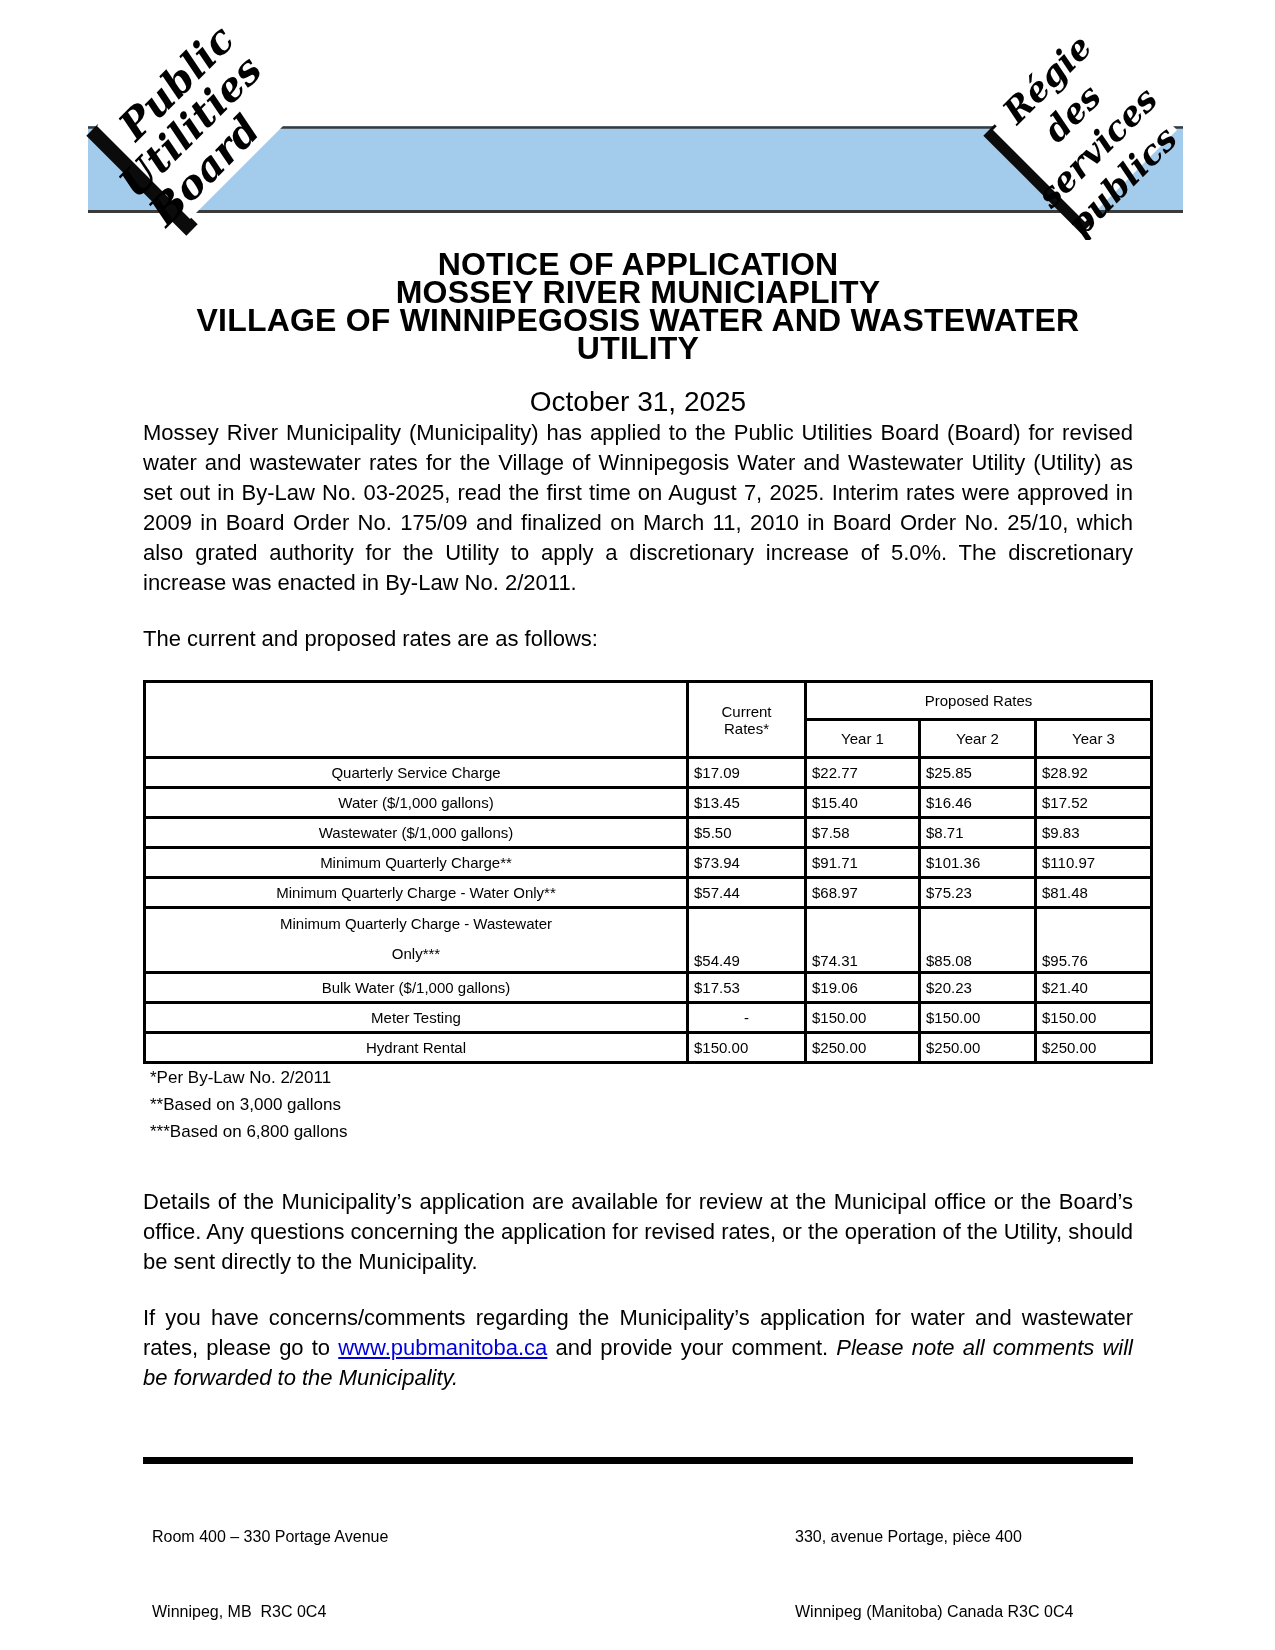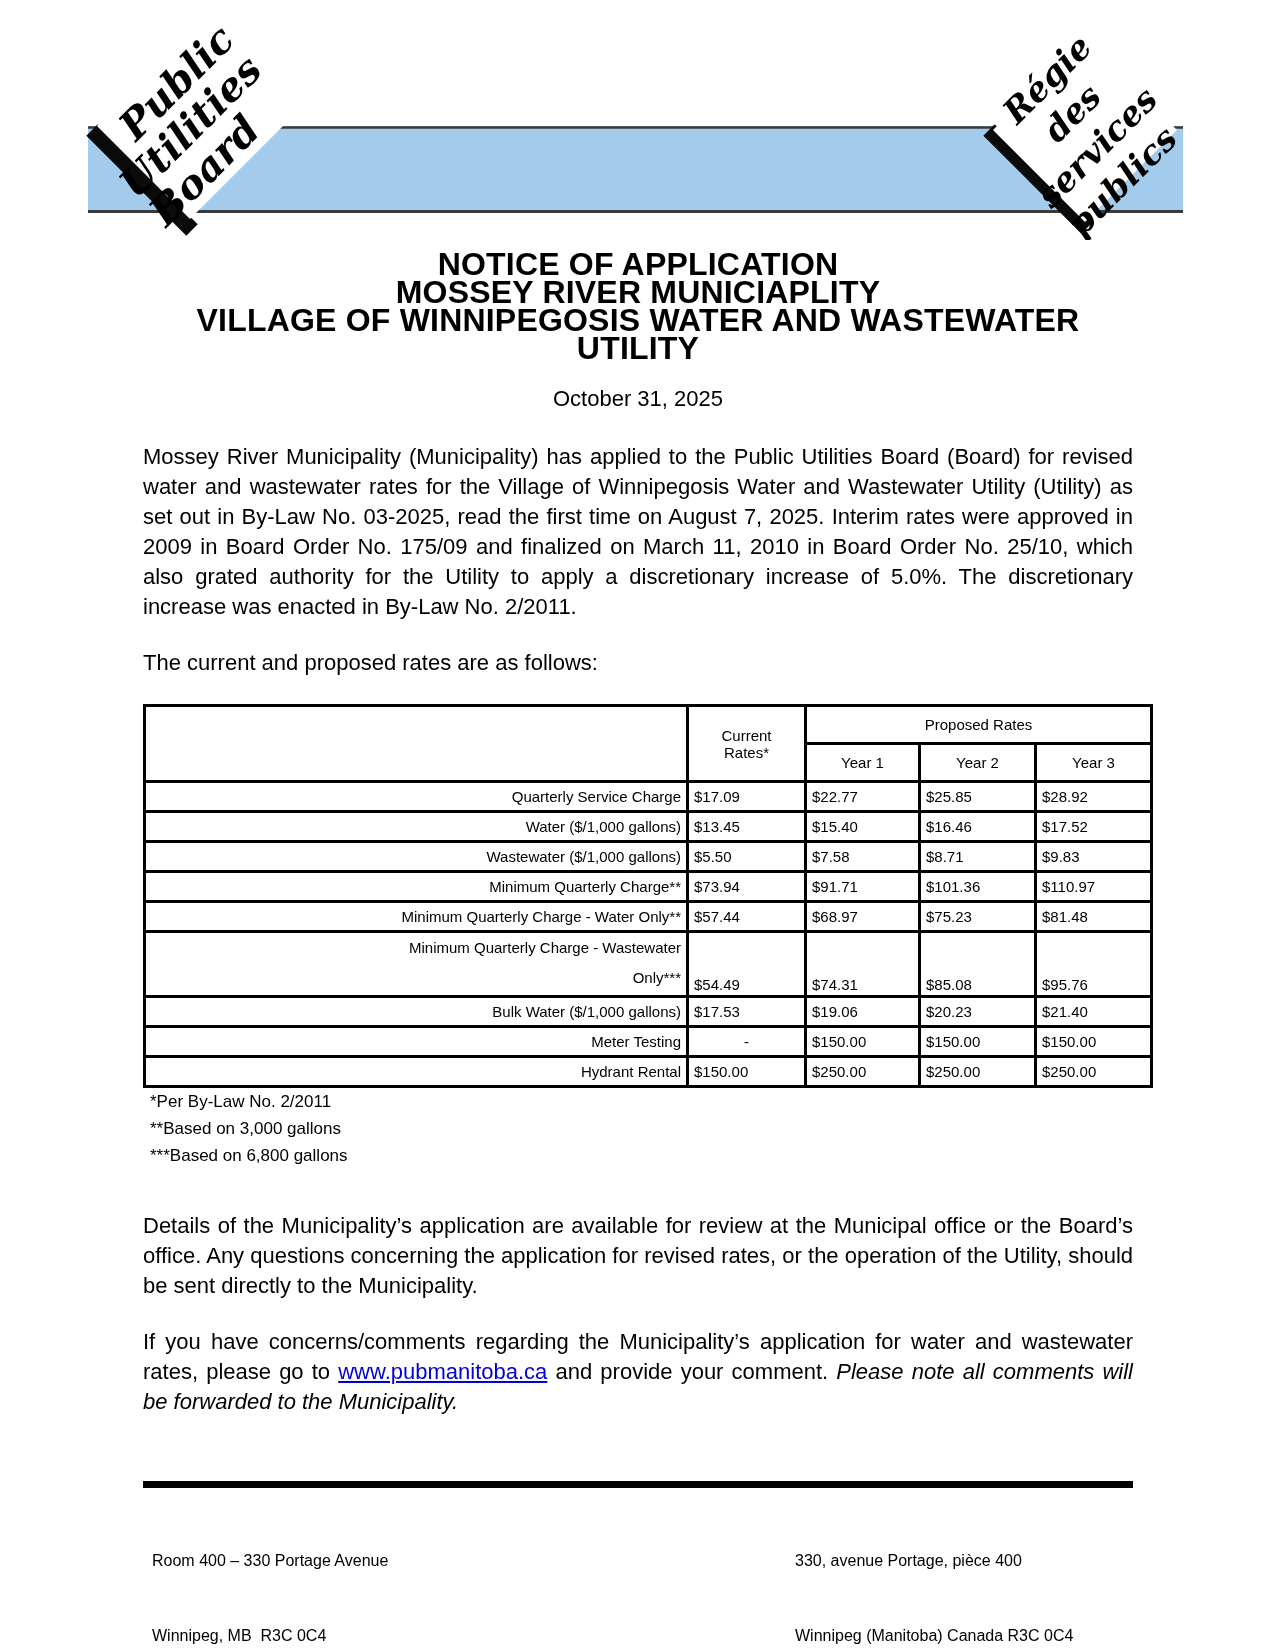--- a/index.html
+++ b/index.html
@@ -5,33 +5,33 @@
   html,body { margin:0; padding:0; background:#888; }
   .page {
     position:relative; width:1275px; height:1650px; margin:0 auto;
     background:#ffffff; overflow:hidden; color:#000;
     font-family:"Liberation Sans", sans-serif;
   }
   .header-svg { position:absolute; top:0; left:0; }
   .content { position:absolute; left:143px; top:250px; width:990px; }
 
   .title-block { text-align:center; font-weight:bold; font-size:32px; line-height:28px; letter-spacing:0.2px; }
-  .date-line { margin-top:24px; text-align:center; font-size:22px; }
-
-  .para { margin-top:30px; font-size:22px; line-height:30px; text-align:justify; }
+  .date-line { margin-top:24px; text-align:center; font-size:28px; }
+
+  .para { font-size:22px; line-height:30px; text-align:justify; }
   .rates-intro { margin-top:28px; font-size:22px; }
 
   table.rates {
     margin-top:28px; border-collapse:collapse; table-layout:fixed;
     width:1007px; font-size:15px;
   }
   table.rates th, table.rates td { border:3px solid #000; padding:0 5px; font-weight:normal; }
   table.rates th { text-align:center; height:35px; }
   table.rates td { height:27px; }
-  td.lbl { text-align:right; padding-left:6px;margin-top:8px; }
+  td.lbl { text-align:center; padding-left:6px;margin-top:8px; }
   td.val { text-align:left; padding-right:6px; }
   td.val.center { text-align:center; }
   tr.tall td { height:60px; }
   tr.tall td.val { vertical-align:bottom; padding-bottom:2px; }
   tr.tall td.lbl { vertical-align:top; line-height:30px; }
   tr.tall td.lbl span { display:block; }
 
   .footnotes { padding-left:7px; font-size:17px; line-height:27px; }
   .footnotes div { white-space:pre-wrap; }
 

